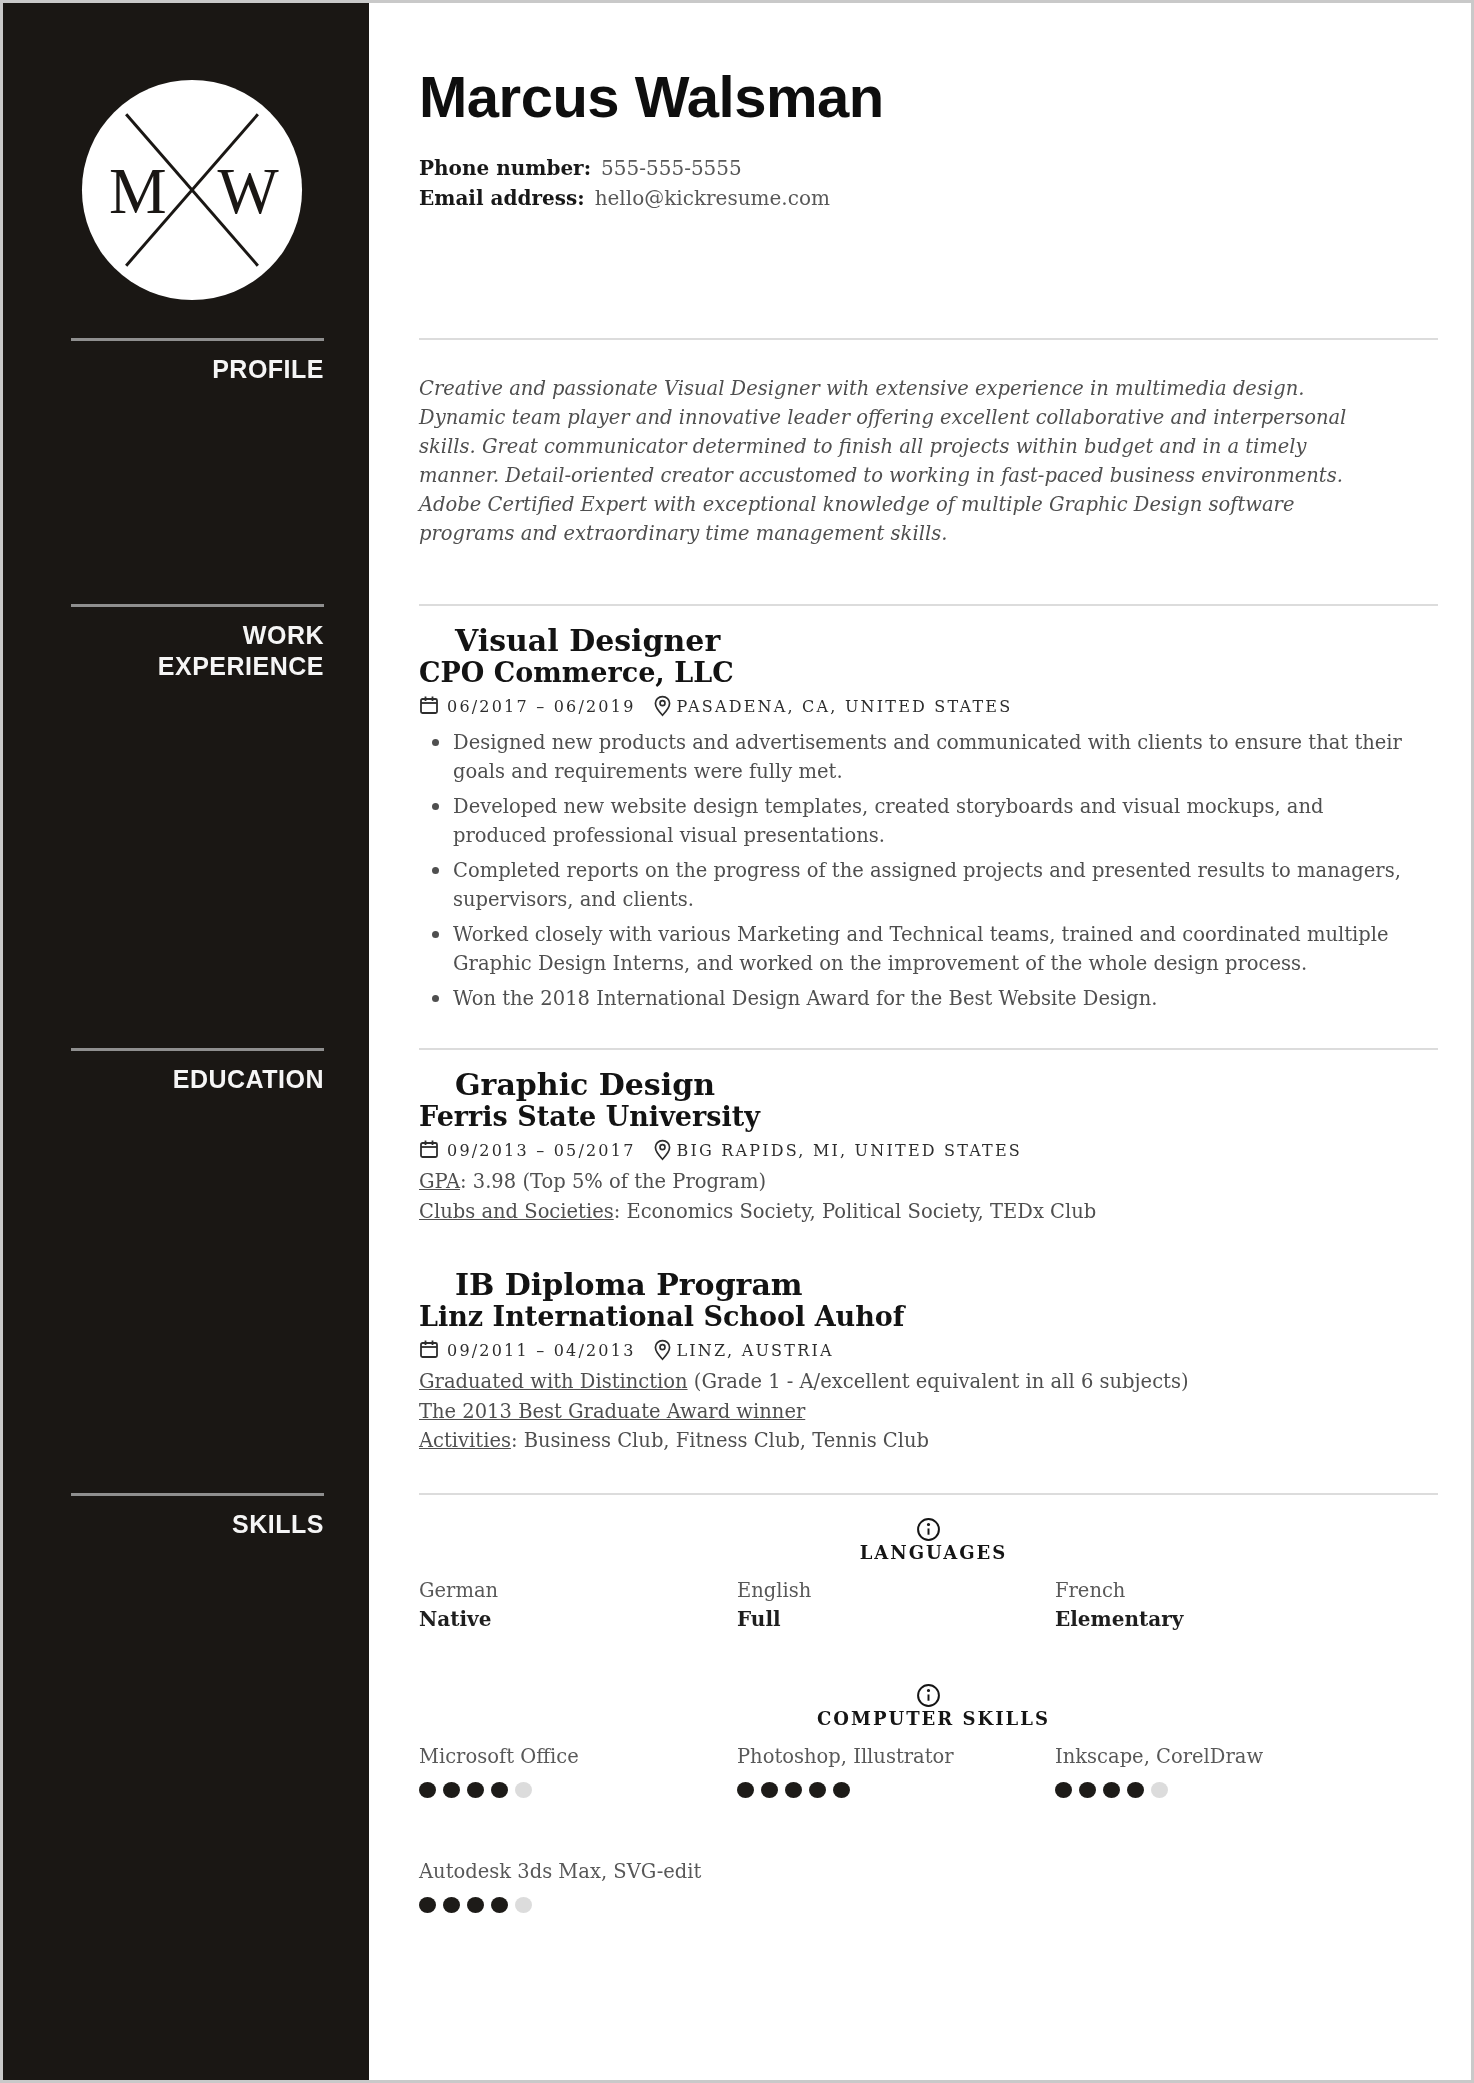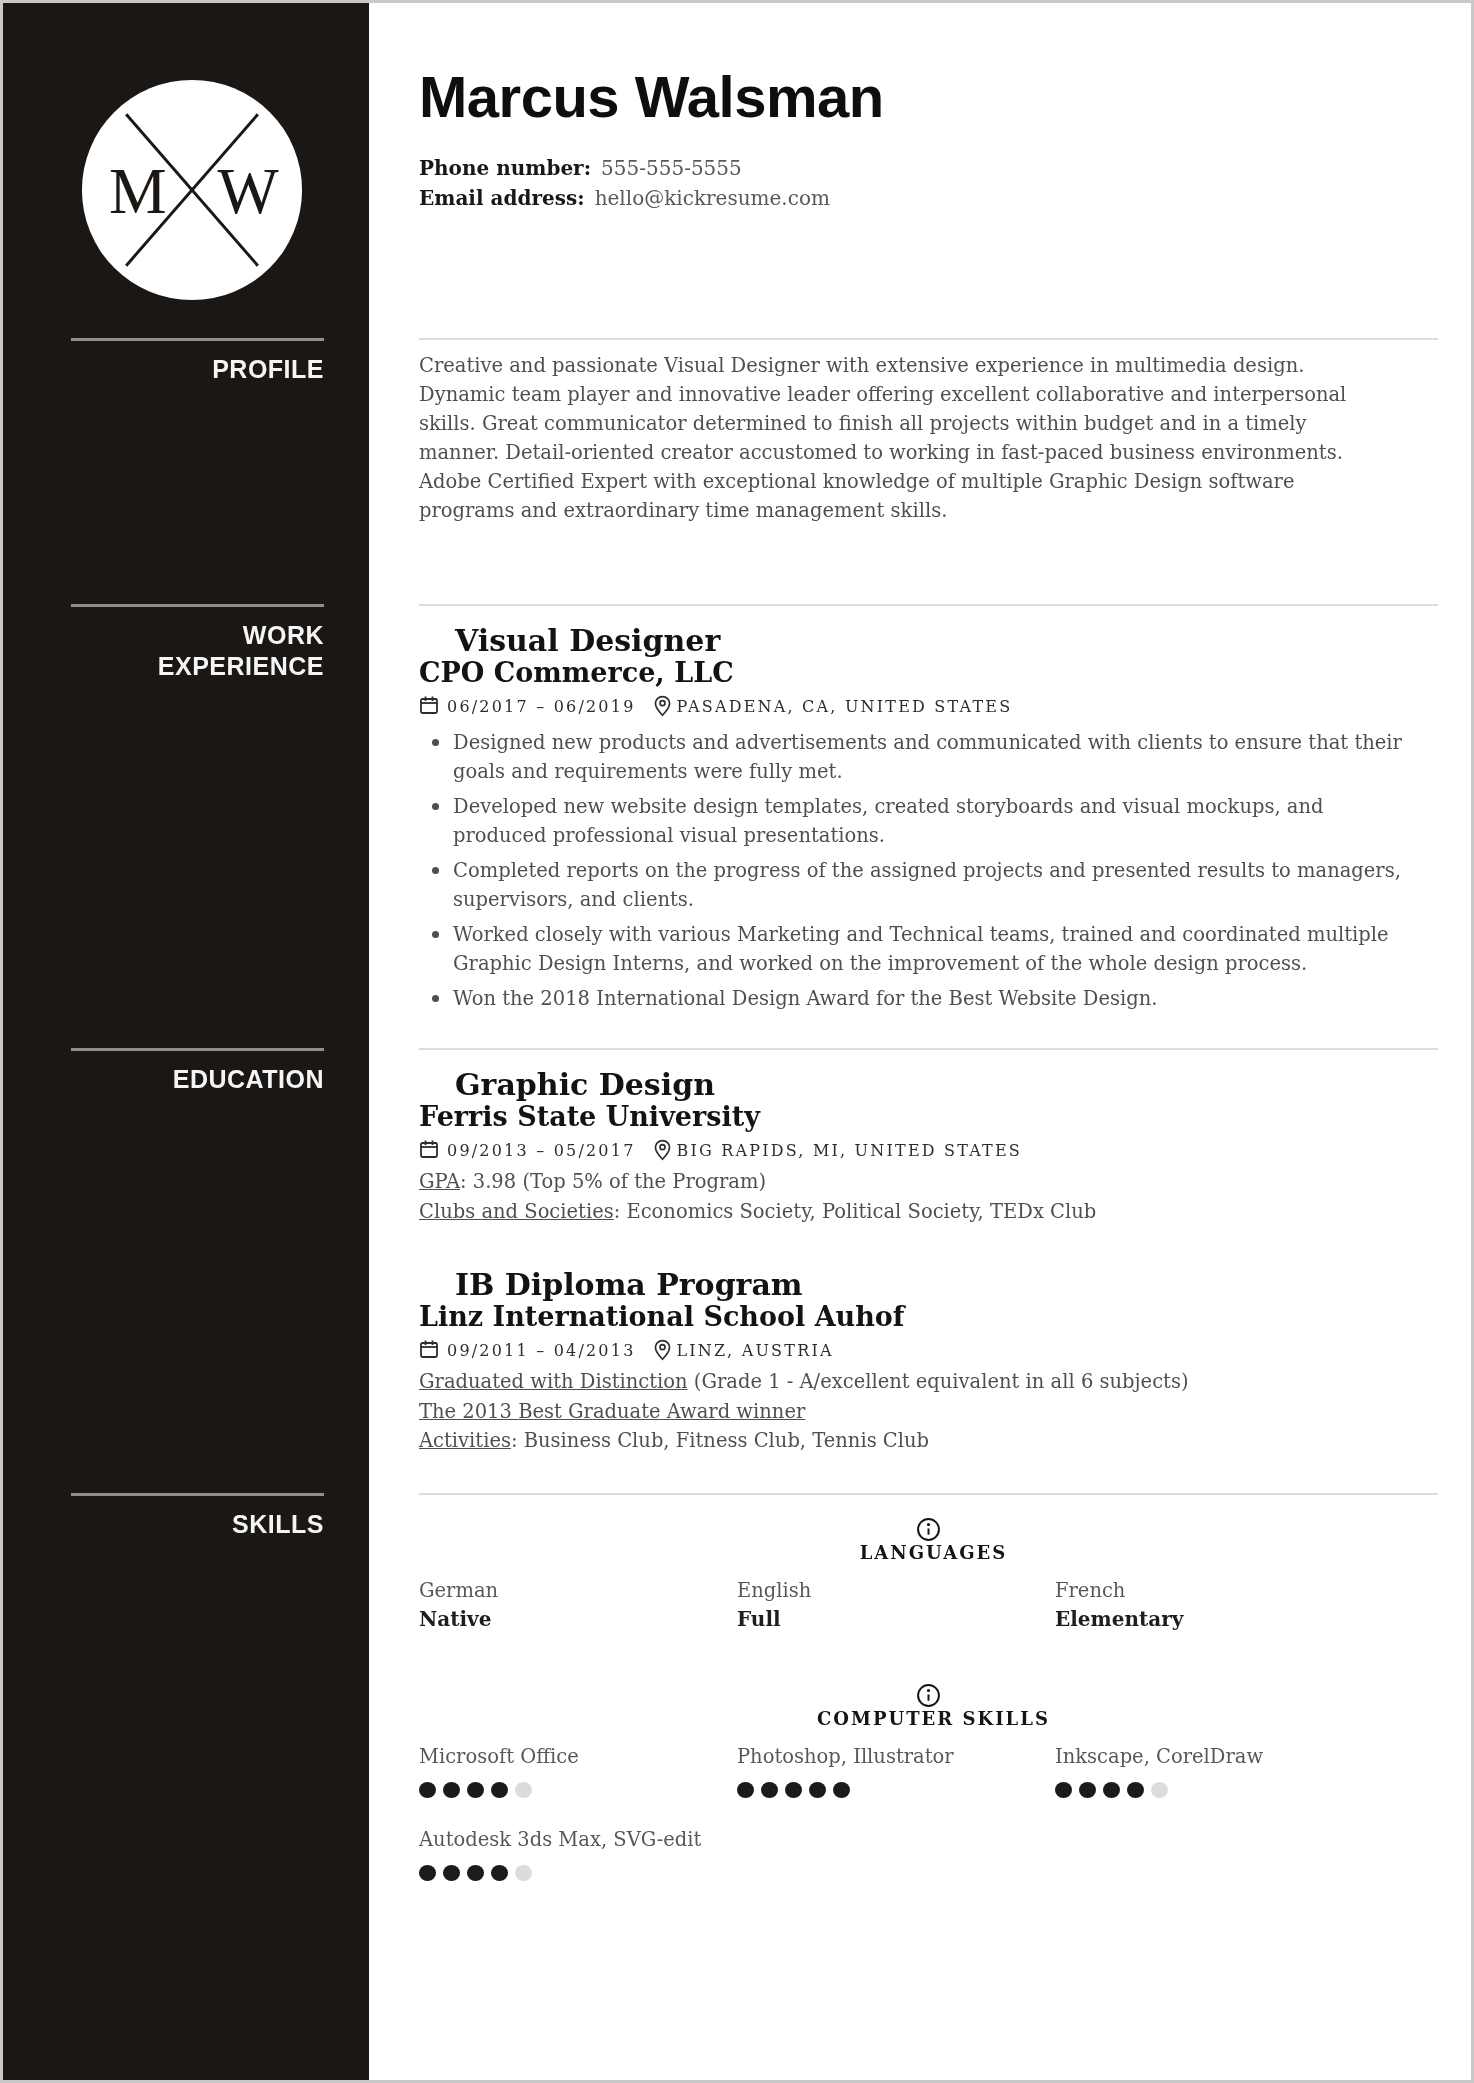--- a/index.html
+++ b/index.html
@@ -38,21 +38,21 @@
     font-size:58px; line-height:64px; color:#0e0e0e; letter-spacing:-0.5px;
   }
   .contact { margin-top:24px; font-size:20px; line-height:30px; }
   .contact .lbl { font-weight:bold; color:#181818; }
   .contact .val { color:#585858; margin-left:10px; }
 
   .content-section {
     position:absolute; left:50px; right:33px;
     border-top:2px solid #dcdcdc;
   }
-  .sec-profile   { top:335px; padding-top:11px; }
+  .sec-profile   { top:335px; padding-top:34px;font-style:italic; }
   .sec-work      { top:601px; padding-top:18px; }
   .sec-education { top:1045px; padding-top:18px; }
   .sec-skills    { top:1490px; padding-top:22px; }
 
   .body-text { font-size:19.5px; line-height:29px; color:#4f4f4f; max-width:960px; }
 
   .item-title   { font-weight:bold; font-size:30px; line-height:33px; color:#131313;margin-left:36px; }
   .item-company { font-weight:bold; font-size:27px; line-height:31px; color:#131313; }
 
   .meta-row {
@@ -79,21 +79,21 @@
   .edu-line { font-size:19.5px; line-height:29.5px; color:#4f4f4f; }
   .edu-line .u { text-decoration:underline; }
 
   .skill-heading {
     display:flex; align-items:center;
     font-weight:bold; font-size:18px; letter-spacing:2px; color:#151515;flex-direction:column;
   }
   .skill-heading .hd { margin-left:10px; }
   .skill-grid {
     margin-top:14px; display:grid;
-    grid-template-columns:318px 318px 318px; row-gap:28px;
+    grid-template-columns:318px 318px 318px; row-gap:60px;
   }
   .lang-name, .skill-name { font-size:19.5px; line-height:27px; color:#585858; max-width:290px; }
   .lang-level { margin-top:3px; font-weight:bold; font-size:20px; color:#1e1e1e; }
   .dots { margin-top:12px; display:flex; }
   .dot { width:17px; height:16px; border-radius:50%; background:#dcdcdc; margin-right:7px; }
   .dot.filled { background:#1d1b18; }
   .skill-group + .skill-group { margin-top:52px; }
 </style>
 </head>
 <body>

